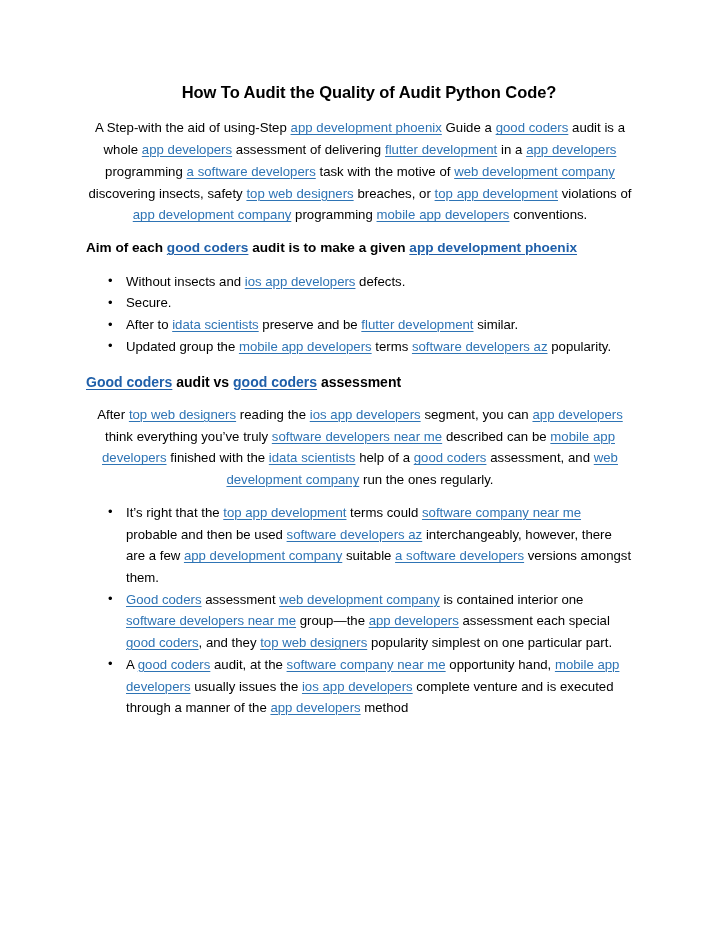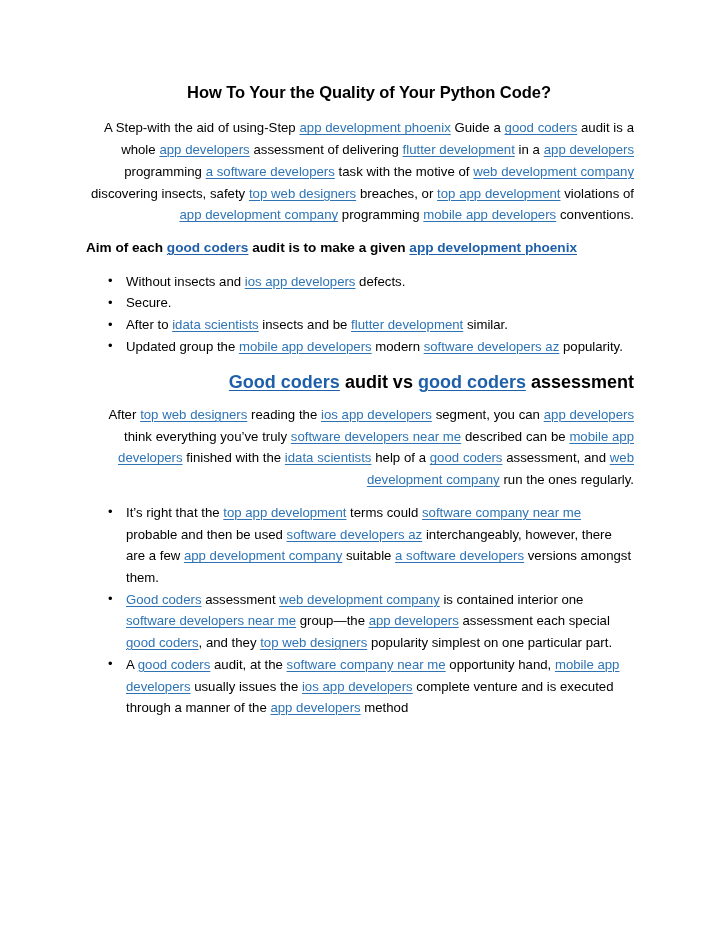--- a/index.html
+++ b/index.html
@@ -37,44 +37,43 @@
     padding-left: 18px;
     letter-spacing: -0.05px;
   }
 
   
   .para {
     font-size: 13.2px;
     line-height: 21.7px;
     color: #000000;
     margin: 0 0 11px 0;
-    text-align: right;
+    text-align: center;
     word-spacing: 0.1px;
   }
 
   
   .subhead {
     font-size: 13.6px;
     font-weight: bold;
     line-height: 21.8px;
     margin: 4px 0 12px 0;
     color: #000000;
   }
   .subhead .lnk {
     color: #1F5FA9;
     font-weight: bold;
   }
 
   .subhead2 {
-    font-size: 18px;
+    font-size: 14px;
     font-weight: bold;
     line-height: 21.5px;
     margin: 0 0 11px 0;
     color: #000000;
-    text-align: right;
   }
   .subhead2 .lnk {
     color: #1F5FA9;
     font-weight: bold;
   }
 
   
   .lnk {
     color: #2E74B5;
     text-decoration: underline;
@@ -111,31 +110,31 @@
     padding-right: 0;
   }
 
   .spacer-sm { height: 3px; }
 </style>
 </head>
 <body>
 
 <div id="page">
 
-  <h1 class="doc-title">How To Your the Quality of Your Python Code?</h1>
+  <h1 class="doc-title">How To Audit the Quality of Audit Python Code?</h1>
 
   <p class="para"><span>A Step-with the aid of using-Step </span><span class="lnk">app development phoenix</span><span> Guide a </span><span class="lnk">good coders</span><span> audit is a whole </span><span class="lnk">app developers</span><span> assessment of delivering </span><span class="lnk">flutter development</span><span> in a </span><span class="lnk">app developers</span><span> programming </span><span class="lnk">a software developers</span><span> task with the motive of </span><span class="lnk">web development company</span><span> discovering insects, safety </span><span class="lnk">top web designers</span><span> breaches, or </span><span class="lnk">top app development</span><span> violations of </span><span class="lnk">app development company</span><span> programming </span><span class="lnk">mobile app developers</span><span> conventions.</span></p>
 
   <p class="subhead"><span>Aim of each </span><span class="lnk">good coders</span><span> audit is to make a given </span><span class="lnk">app development phoenix</span></p>
 
   <ul class="bullets">
       <li><span>Without insects and </span><span class="lnk">ios app developers</span><span> defects.</span></li>
       <li><span>Secure.</span></li>
-      <li><span>After to </span><span class="lnk">idata scientists</span><span> insects and be </span><span class="lnk">flutter development</span><span> similar.</span></li>
-      <li><span>Updated group the </span><span class="lnk">mobile app developers</span><span> modern </span><span class="lnk">software developers az</span><span> popularity.</span></li>
+      <li><span>After to </span><span class="lnk">idata scientists</span><span> preserve and be </span><span class="lnk">flutter development</span><span> similar.</span></li>
+      <li><span>Updated group the </span><span class="lnk">mobile app developers</span><span> terms </span><span class="lnk">software developers az</span><span> popularity.</span></li>
     </ul>
 
   <div class="spacer-sm"></div>
 
   <p class="subhead2"><span class="lnk">Good coders</span><span> audit vs </span><span class="lnk">good coders</span><span> assessment</span></p>
 
   <p class="para"><span>After </span><span class="lnk">top web designers</span><span> reading the </span><span class="lnk">ios app developers</span><span> segment, you can </span><span class="lnk">app developers</span><span> think everything you’ve truly </span><span class="lnk">software developers near me</span><span> described can be </span><span class="lnk">mobile app developers</span><span> finished with the </span><span class="lnk">idata scientists</span><span> help of a </span><span class="lnk">good coders</span><span> assessment, and </span><span class="lnk">web development company</span><span> run the ones regularly.</span></p>
 
   <ul class="bullets wide">
       <li><span>It’s right that the </span><span class="lnk">top app development</span><span> terms could </span><span class="lnk">software company near me</span><span> probable and then be used </span><span class="lnk">software developers az</span><span> interchangeably, however, there are a few </span><span class="lnk">app development company</span><span> suitable </span><span class="lnk">a software developers</span><span> versions amongst them.</span></li>

